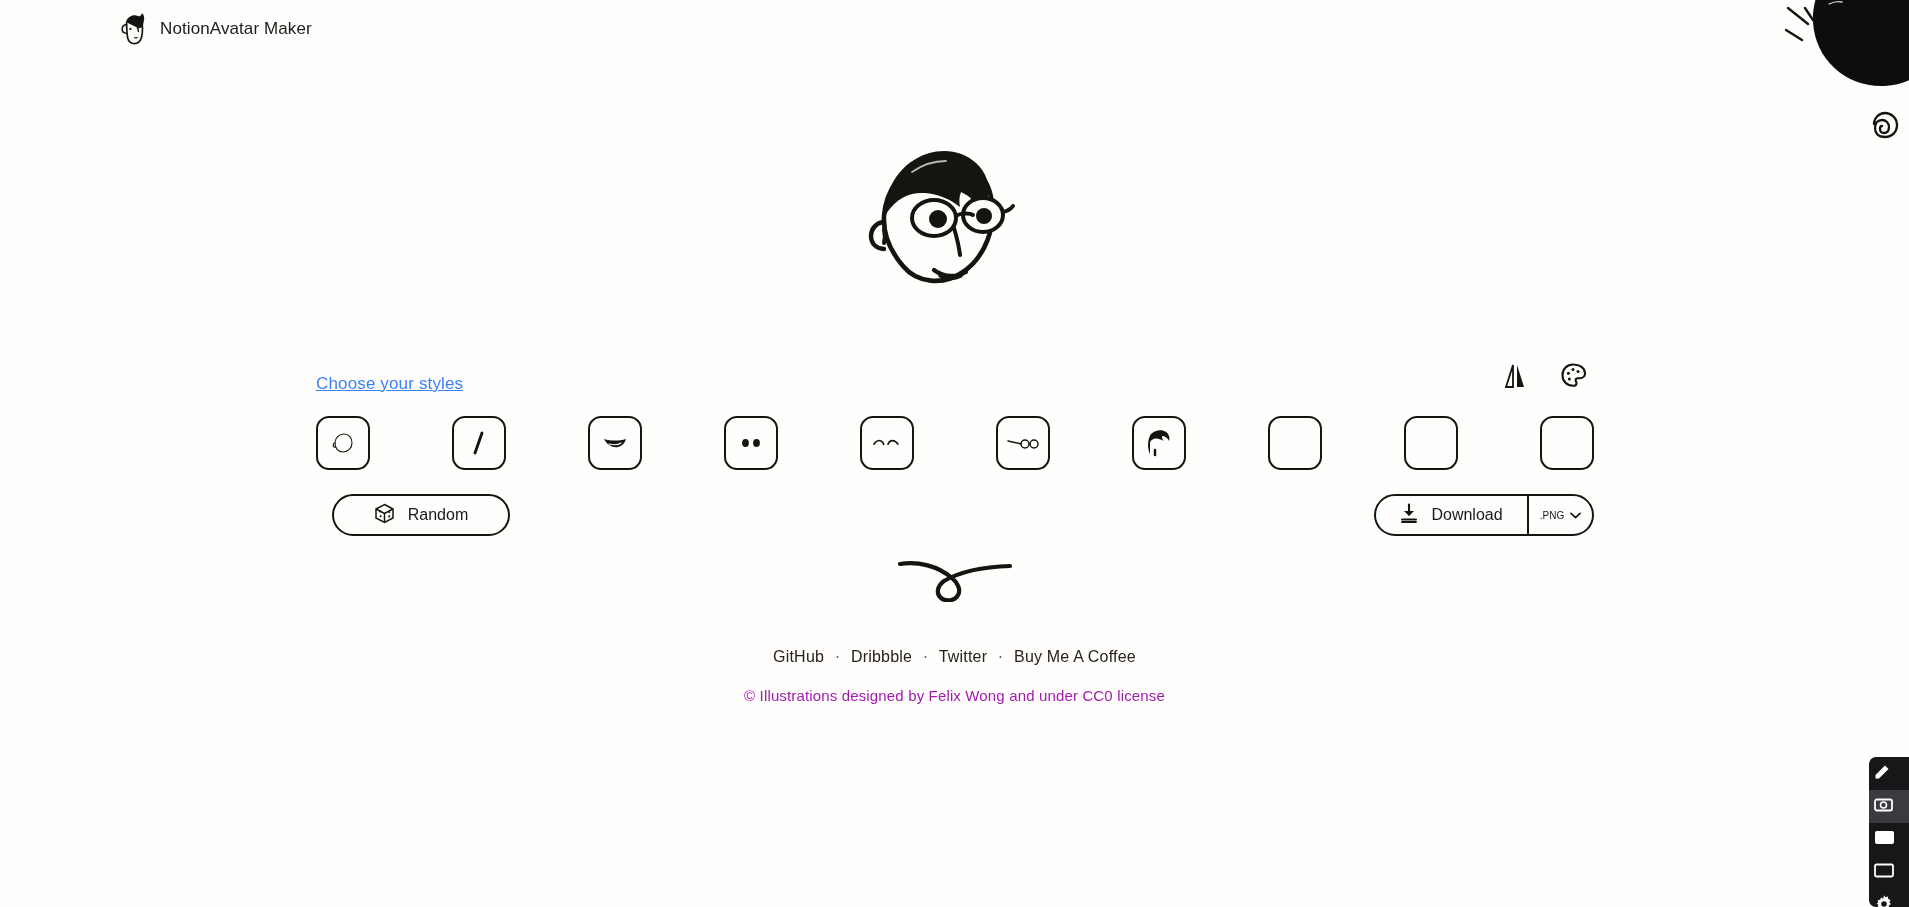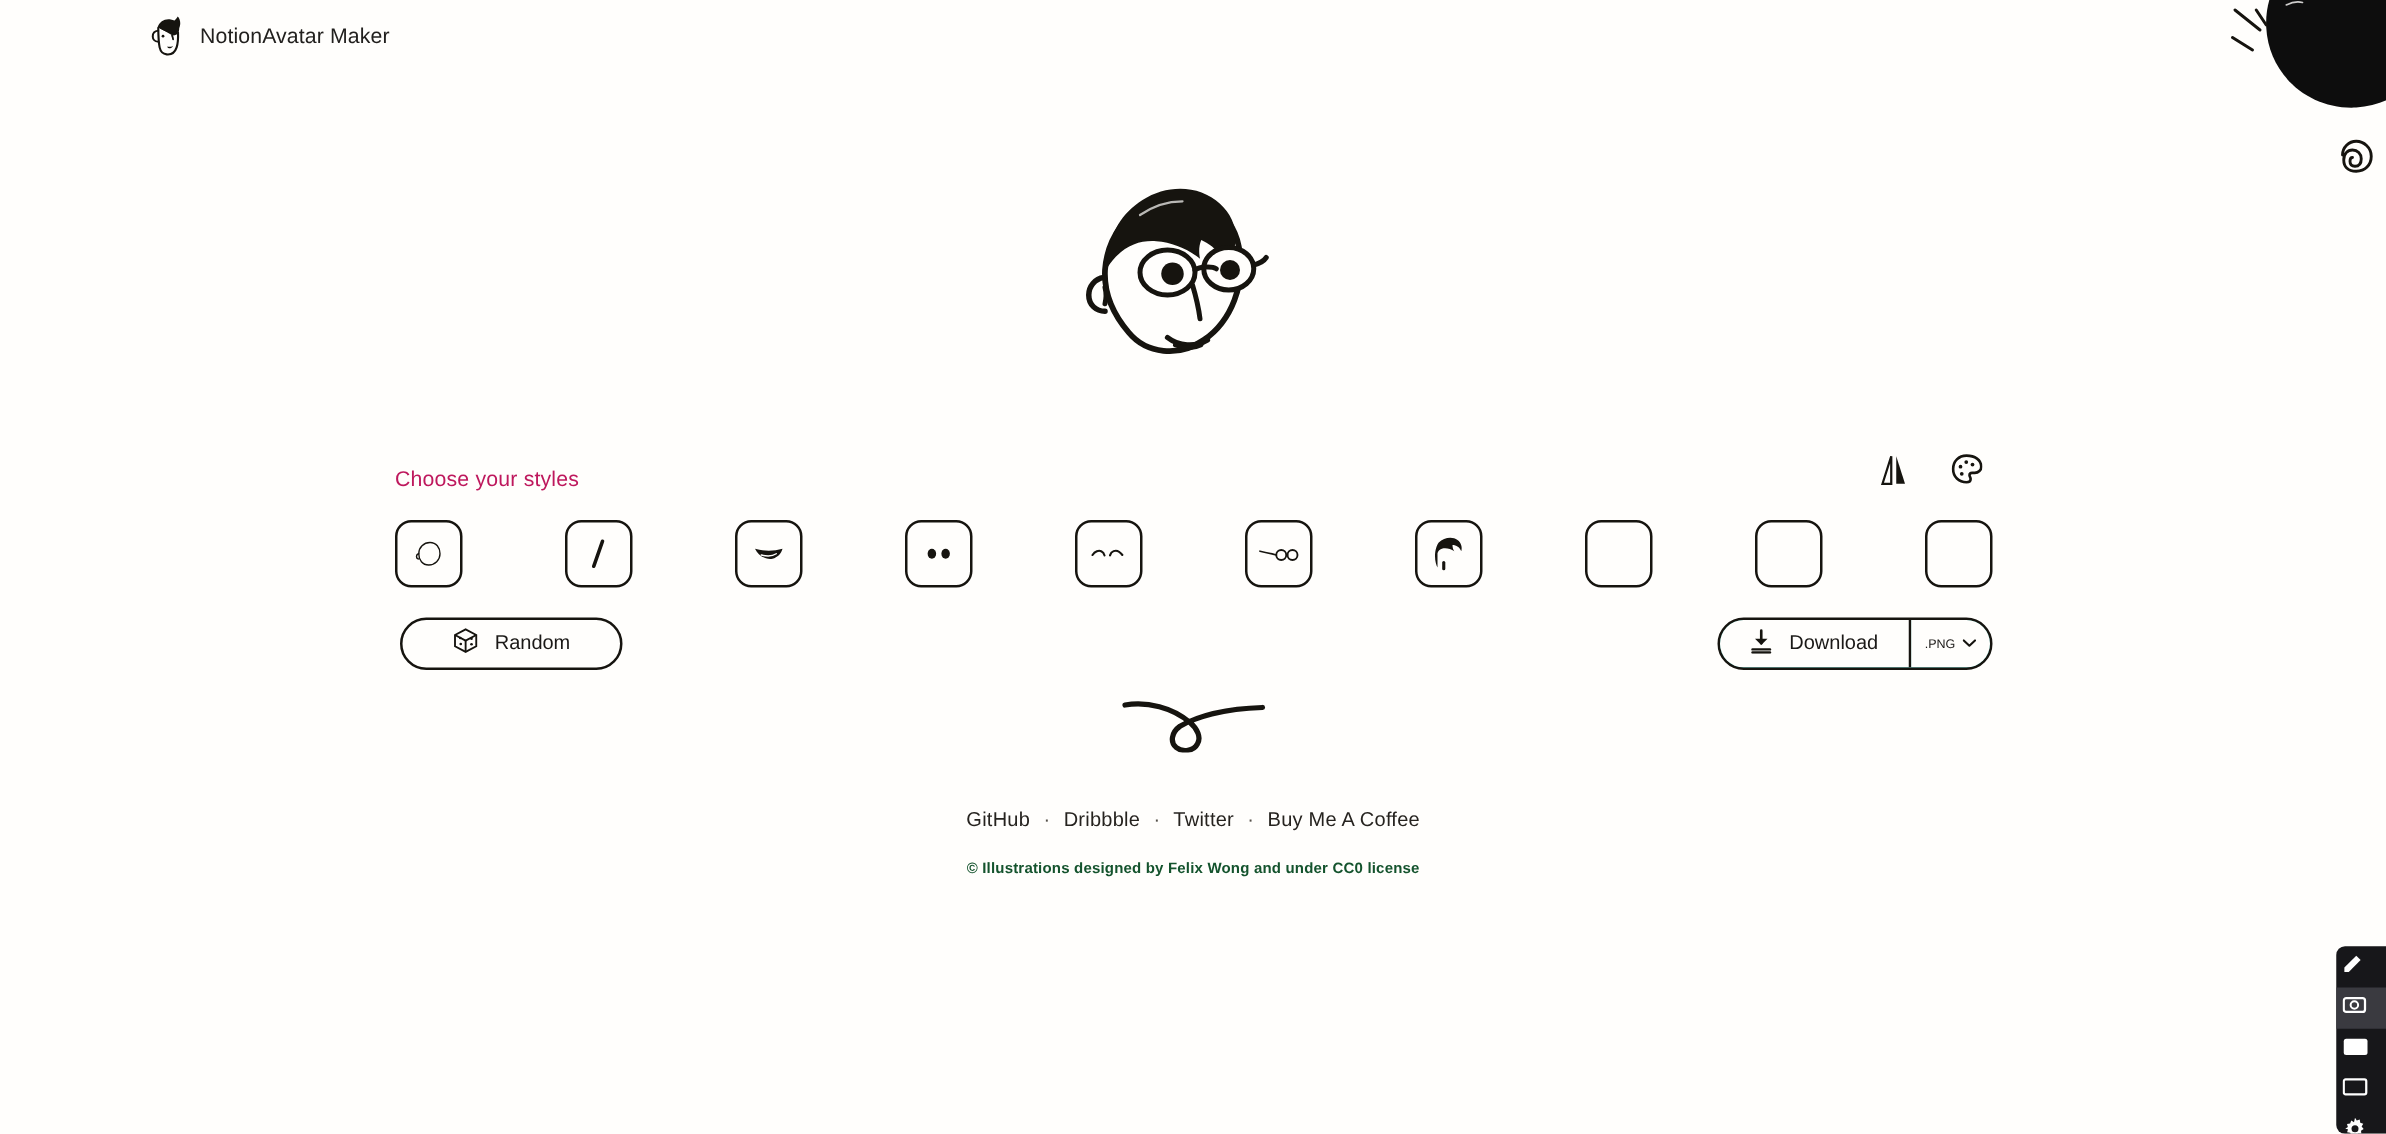--- a/index.html
+++ b/index.html
@@ -83,22 +83,23 @@
     top: 374px;
     width: 1278px;
   }
   .builder-head {
     display: flex;
     align-items: flex-start;
     justify-content: space-between;
   }
   .builder-title {
     font-size: 17px;
-    color: #be185d;
+    color: #3b82f6;
     letter-spacing: .15px;
+    text-decoration: underline;
   }
   .head-tools {
     display: flex;
     align-items: center;
     gap: 28px;
     margin-top: -12px;
     margin-right: 6px;
   }
   .tool-btn {
     width: 30px; height: 30px;
@@ -143,21 +144,21 @@
     justify-content: center;
     gap: 13px;
     font-family: "Liberation Sans", sans-serif;
     font-size: 16px;
     color: #1b1917;
     cursor: pointer;
     padding: 0 20px;
   }
   .btn-random {
     position: absolute;
-    left: 4px; top: 0;
+    left: 16px; top: 0;
     width: 178px;
   }
   .btn-embed {
     position: absolute;
     left: 418px; top: 0;
     width: 179px;
   }
   .download-group {
     position: absolute;
     right: 0; top: 0;
@@ -209,24 +210,23 @@
     letter-spacing: .2px;
   }
   .footer-links a {
     color: #26231f;
     text-decoration: none;
     margin-top: 47px;
   }
   .footer-sep { color: #55504a; margin: 0 6px; }
   .footer-credit {
     margin-top: 21px;
-    font-size: 12px;
-    color: #14532d;
+    font-size: 15px;
+    color: #a21caf;
     letter-spacing: .15px;
-    font-weight: bold;
   }
 
   
   .recorder {
     position: absolute;
     right: 0;
     top: 757px;
     width: 40px;
     height: 150px;
     background: #17171a;

